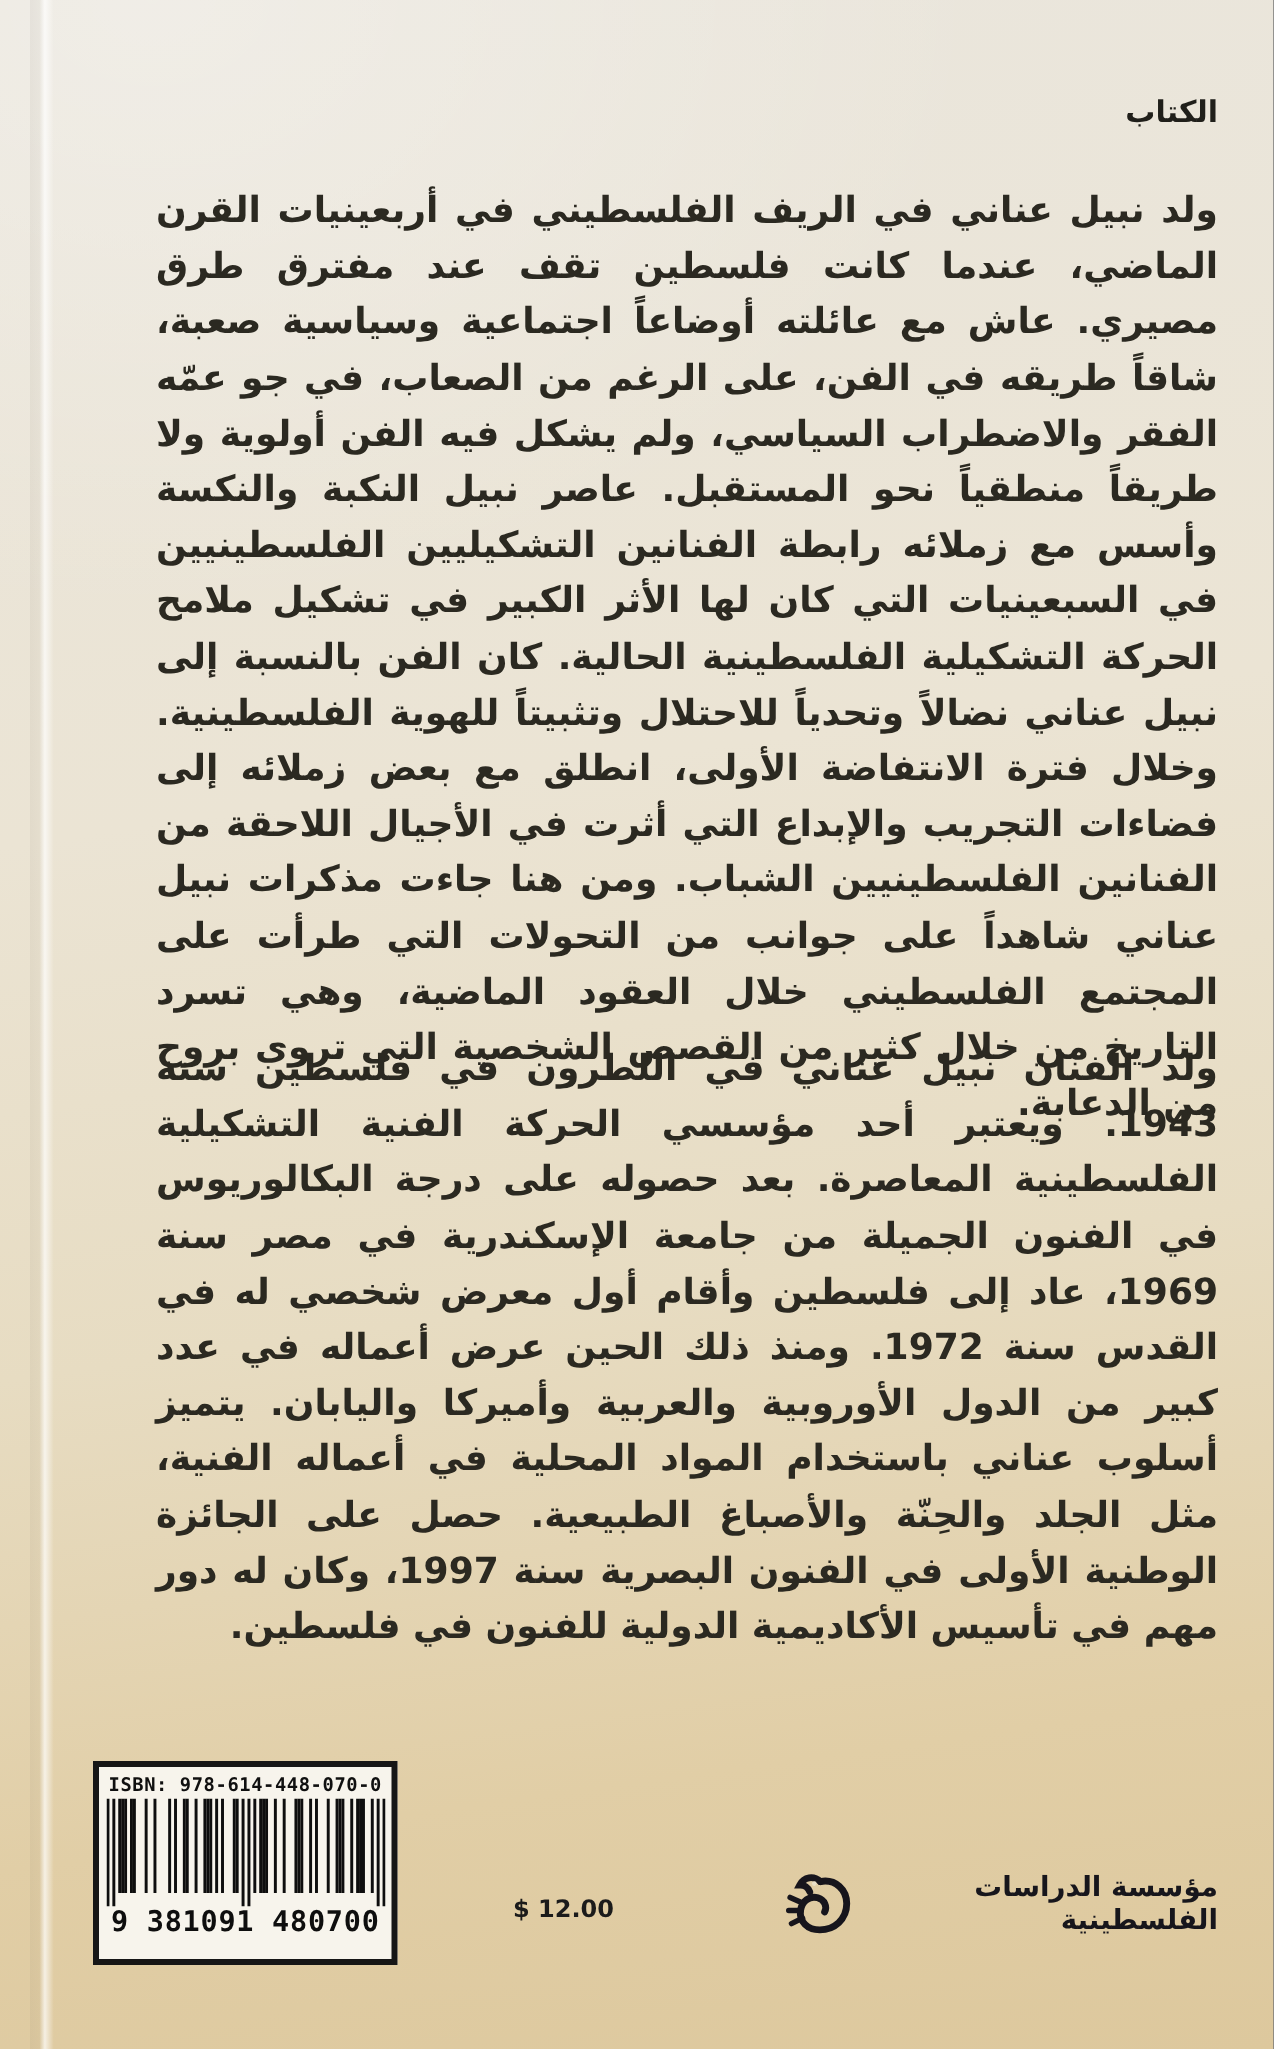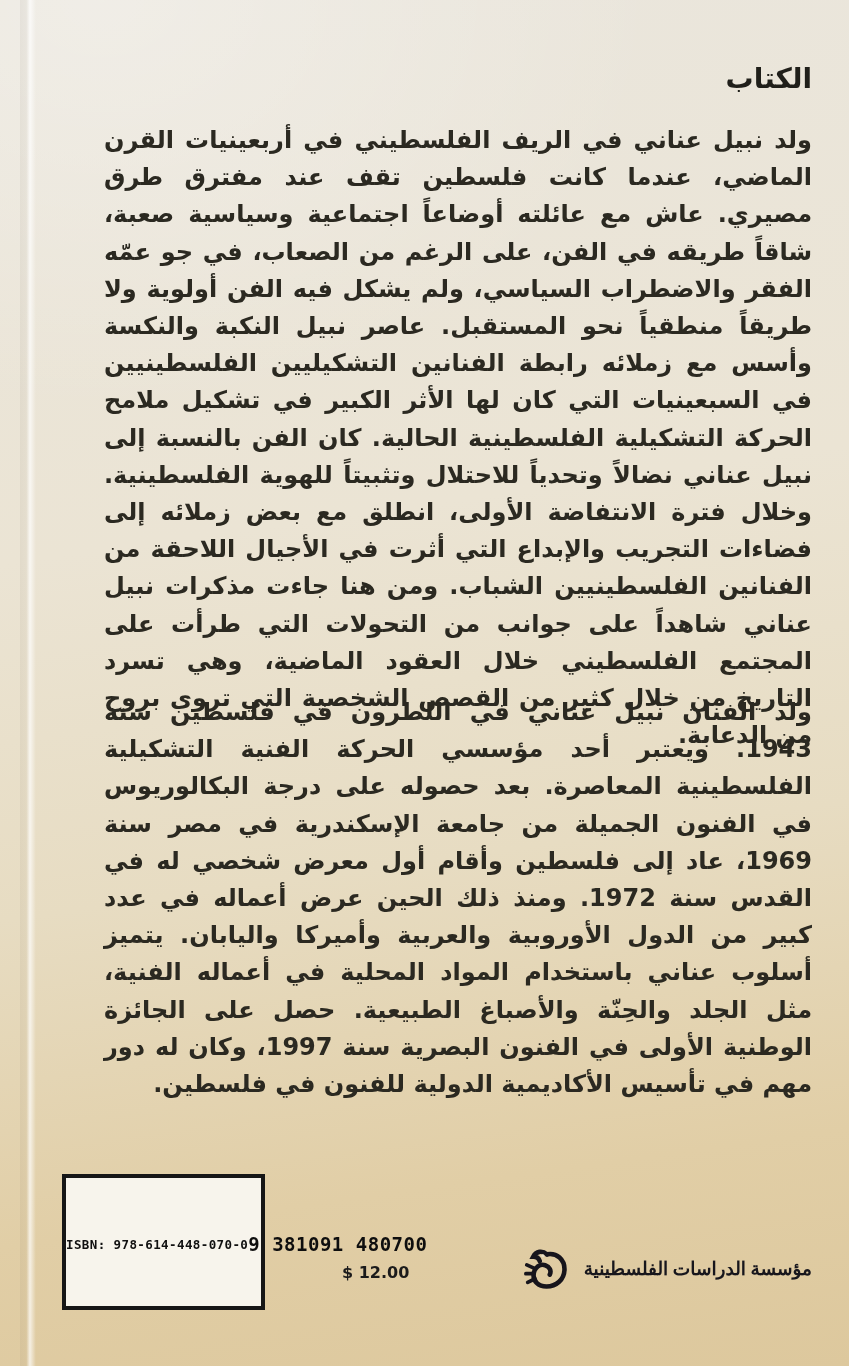--- a/index.html
+++ b/index.html
@@ -12,36 +12,36 @@
     font-family:"DejaVu Sans", sans-serif;
     color:#28261f;
   }
   .spine-highlight {
     position:absolute; left:20px; top:0; bottom:0; width:18px;
     background:linear-gradient(90deg, rgba(110,100,85,0.08) 0%, rgba(110,100,85,0.05) 35%,
                rgba(255,255,255,0.70) 55%, rgba(255,255,255,0.0) 88%);
   }
   .heading {
     position:absolute; right:37px; direction:rtl;
-    font-weight:bold; font-size:28px; color:#201f1a; letter-spacing:0;
+    font-weight:bold; font-size:20px; color:#201f1a; letter-spacing:0;
   }
   .heading-1 { top:62px; }
   .heading-2 { top:646px; }
   .para {
     position:absolute; right:37px; width:708px; direction:rtl;
     font-size:24px; line-height:37.2px; font-weight:bold;
     text-align:justify; color:#2b2921;
   }
   .para-1 { top:122px; }
   .para-2 { top:694px; }
 
   .barcode-box {
     position:absolute; left:62px; top:1174px; width:203px; height:136px;
     background:#f7f4ec; border:4px solid #161616;
-    display:flex; flex-direction:row; align-items:center; padding-top:4px;
+    display:flex; flex-direction:column; align-items:center; padding-top:4px;
   }
   .isbn-label {
     font-family:"DejaVu Sans Mono", monospace; font-weight:bold;
     font-size:12.5px; letter-spacing:0.4px; color:#101010; white-space:nowrap;
   }
   .barcode-bars { width:186px; height:72px; margin-top:2px; fill:#0e0e0e; }
   .barcode-digits {
     font-family:"DejaVu Sans Mono", monospace; font-weight:bold;
     font-size:19px; letter-spacing:0.5px; color:#0e0e0e; margin-top:-1px; white-space:nowrap;
   }
@@ -52,21 +52,21 @@
   }
 
   .publisher {
     position:absolute; right:37px; top:1246px;
     display:flex; align-items:center; gap:9px;
   }
   .logo-icon svg { width:46px; height:48px; display:block; }
   .pub-names { width:233px; }
   .pub-ar {
     direction:rtl; text-align:right; font-weight:bold;
-    font-size:18.5px; line-height:1.18; color:#17161c;font-family:Liberation Serif, serif;
+    font-size:18.5px; line-height:1.18; color:#17161c;
   }
   .pub-en {
     font-family:"Liberation Serif", serif; font-weight:bold;
     font-size:18.5px; line-height:1.12; color:#17161c; letter-spacing:-0.2px;
     white-space:nowrap;
   }
 </style>
 </head>
 <body>
 

